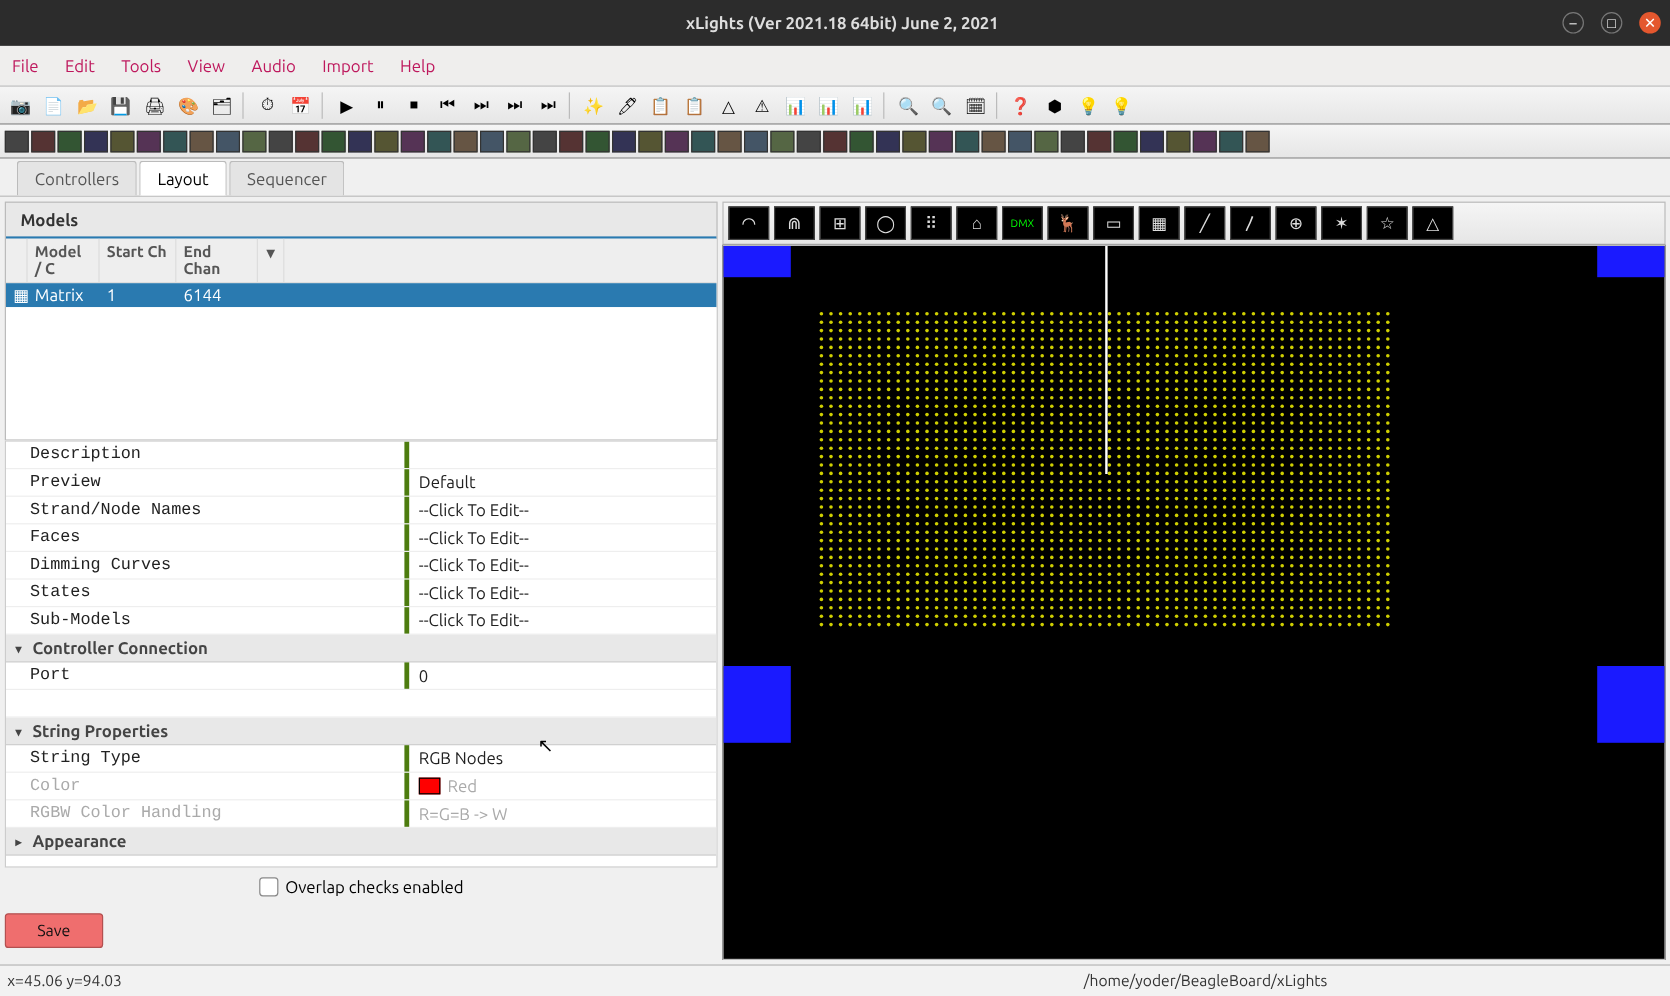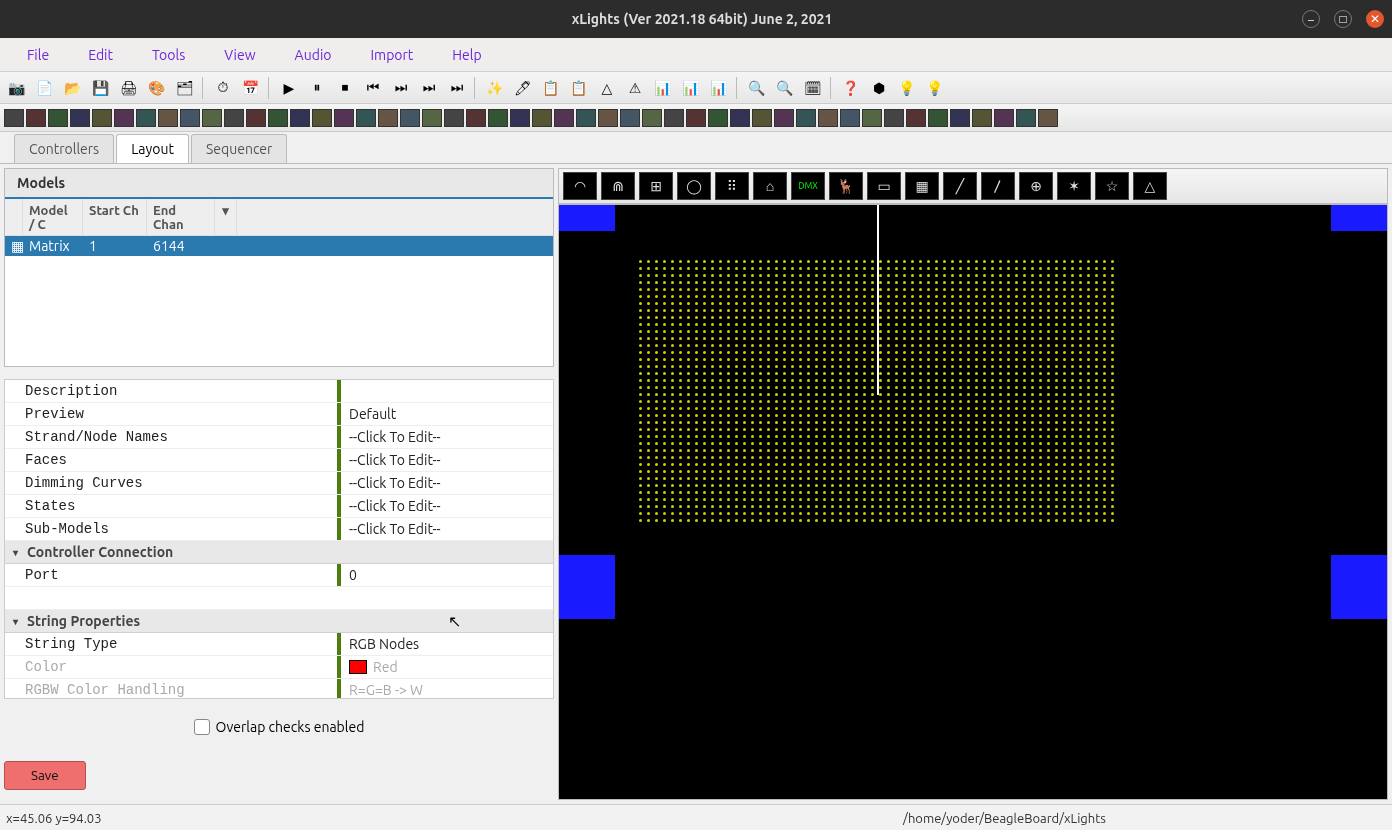--- a/index.html
+++ b/index.html
@@ -5,32 +5,32 @@
 * { box-sizing: border-box; margin: 0; padding: 0; font-family: "Ubuntu", "Segoe UI", sans-serif; }
 body { width: 1392px; height: 830px; background: #1e1e1e; overflow: hidden; font-size: 14px; }
 .window { width: 1392px; height: 830px; display: flex; flex-direction: column; }
 .titlebar { height: 38px; background: #2c2c2c; display: flex; align-items: center; justify-content: center; position: relative; }
 .titlebar-text { color: #ddd; font-weight: 600; font-size: 14px; margin-left: 12px; }
 .titlebar-buttons { position: absolute; right: 8px; display: flex; gap: 14px; align-items: center; }
 .tbtn { width: 18px; height: 18px; border-radius: 50%; display: flex; align-items: center; justify-content: center; color: #fff; font-size: 12px; cursor: pointer; }
 .tbtn.min, .tbtn.max { background: transparent; border: 1px solid #777; }
 .tbtn.close { background: #e4572e; }
 .menubar { height: 34px; background: #efeeed; border-bottom: 1px solid #d0d0d0; display: flex; align-items: center; padding: 0 10px; gap: 22px; }
-.menu-item { color: #6d28d9; cursor: pointer; margin-left: 17px; }
+.menu-item { color: #be185d; cursor: pointer; }
 .toolbar1, .toolbar2 { background: linear-gradient(#f5f5f5,#e6e6e6); border-bottom: 1px solid #ccc; display: flex; align-items: center; padding: 2px 4px; gap: 2px; }
 .toolbar1 { height: 32px; }
 .toolbar2 { height: 28px; }
 .tool { width: 26px; height: 24px; border: 1px solid transparent; border-radius: 3px; display: flex; align-items: center; justify-content: center; cursor: pointer; font-size: 14px; }
 .sep { width: 4px; height: 22px; border-left: 1px solid #bbb; margin: 0 2px; }
 .t2 { width: 20px; height: 18px; background: #555; border: 1px solid #333; cursor: pointer; }
 .tabbar { height: 32px; background: #f0f0f0; border-bottom: 1px solid #bbb; display: flex; align-items: flex-end; padding-left: 14px; }
 .tab { padding: 6px 14px; border: 1px solid #bbb; border-bottom: none; background: #e4e4e4; border-radius: 3px 3px 0 0; margin-right: 2px; cursor: pointer; font-size: 14px; color: #555; }
 .tab.active { background: #fff; color: #000; }
 .main { display: flex; flex: 1; background: #f0f0f0; overflow: hidden; }
-.left-pane { width: 558px; display: flex; flex-direction: column; padding: 4px; gap: 12px; }
+.left-pane { width: 602px; display: flex; flex-direction: column; padding: 4px; gap: 0; }
 .right-pane { flex: 1; display: flex; flex-direction: column; }
 .models-box { border: 1px solid #bbb; background: #e8e8e8; }
 .models-header { height: 30px; display: flex; align-items: center; padding: 0 12px; border-bottom: 2px solid #2a7ab0; font-weight: 600; color: #333; }
 .tbl { background: #fff; }
 .tbl-head { display: flex; background: #eee; color: #555; font-size: 13px; border-bottom: 1px solid #ddd; }
 .tbl-head div { padding: 4px 6px; border-right: 1px solid #ddd; font-weight: bold; }
 .tbl-row { display: flex; background: #2a7ab0; color: #fff; font-size: 14px; }
 .tbl-row div { padding: 2px 6px; }
 .c-icon { width: 18px; text-align: center; }
 .c-name { width: 60px; }

